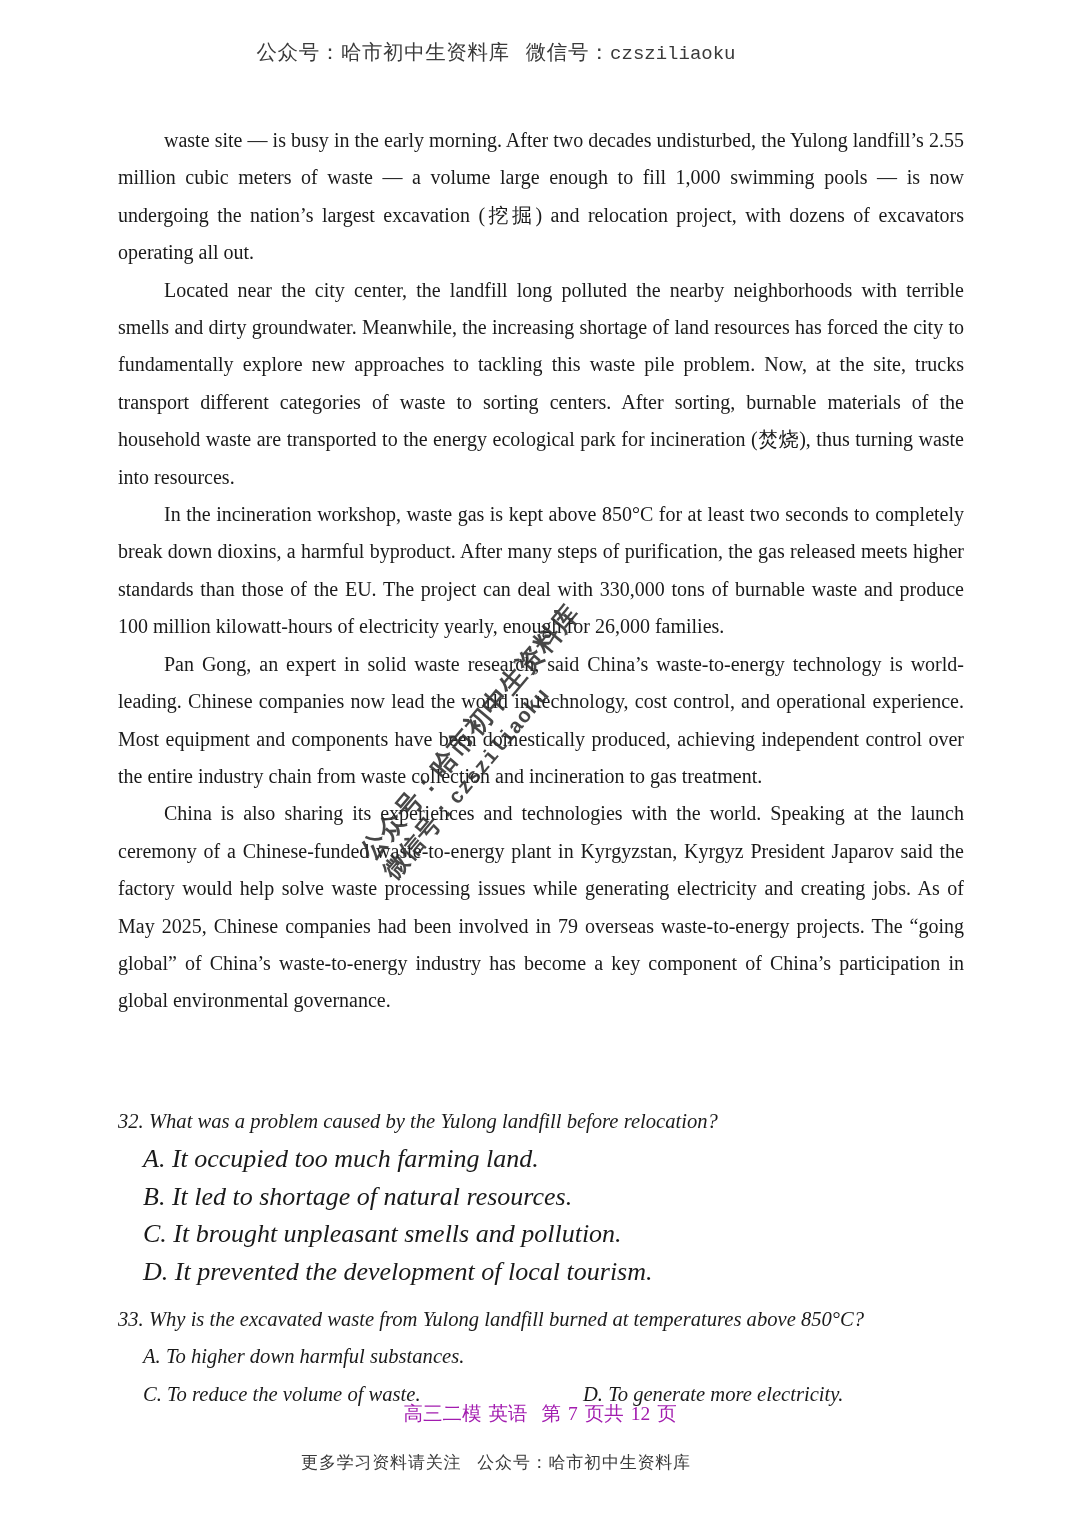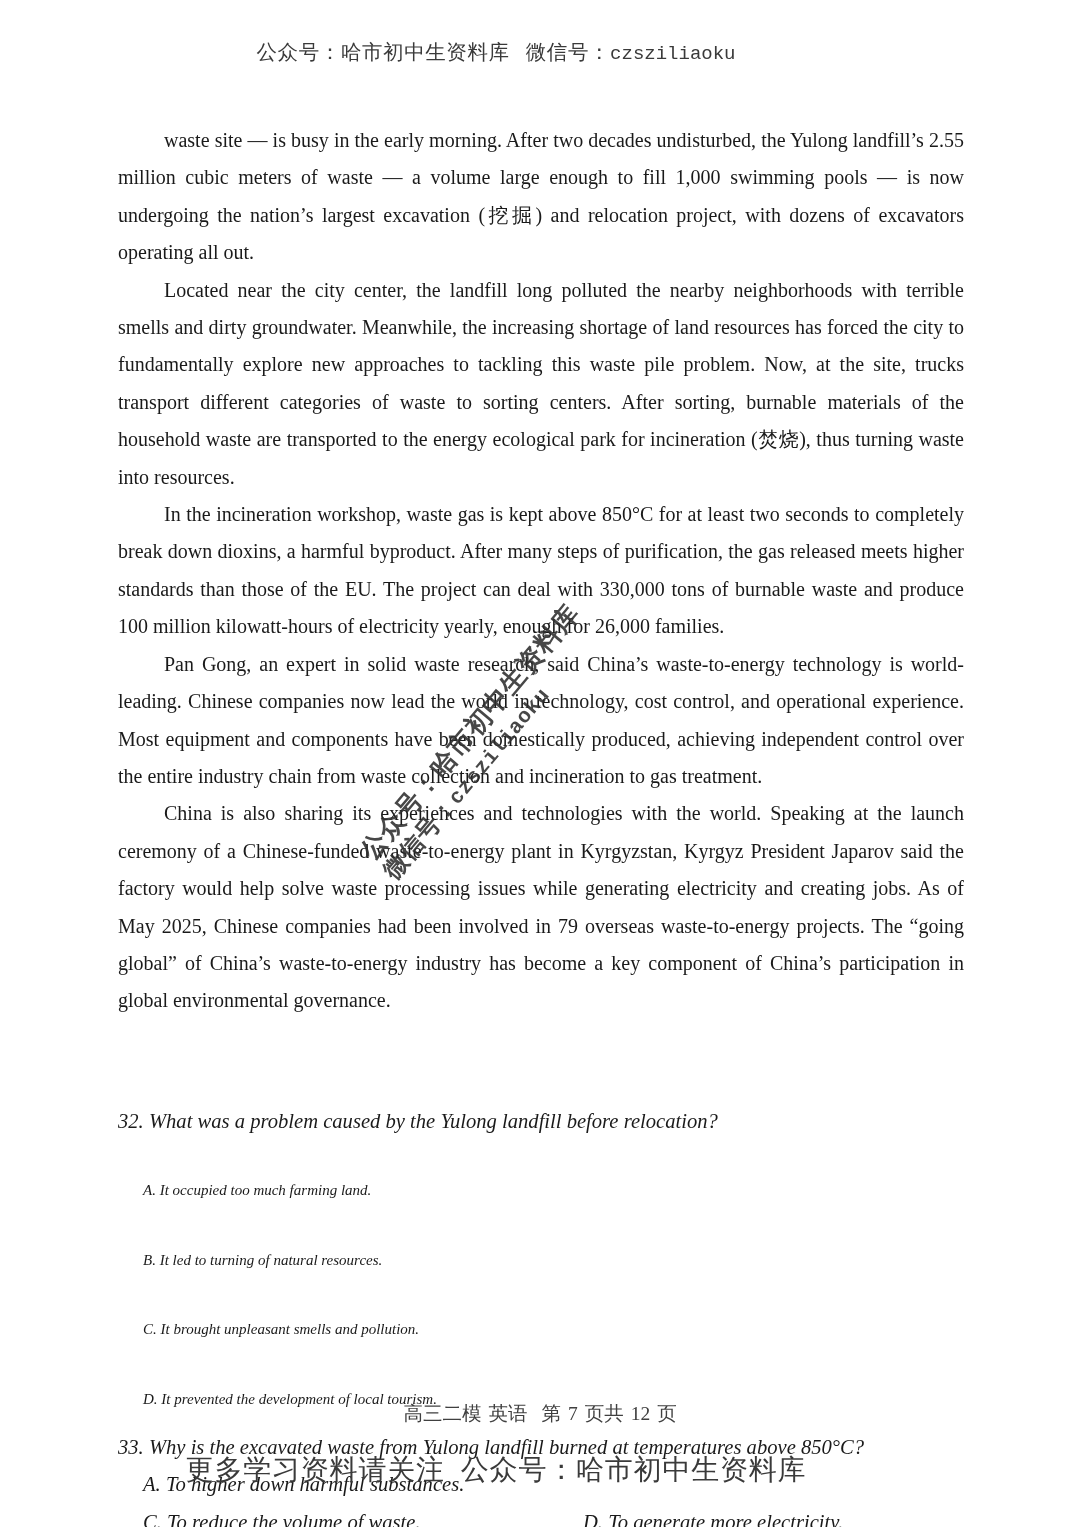--- a/index.html
+++ b/index.html
@@ -27,21 +27,21 @@
     color: #3a3a3a;
     white-space: nowrap;
   }
   #promo-top {
     top: 38px;
     font-size: 20.5px;
     letter-spacing: 0.6px;
   }
   #promo-bottom {
     top: 1451px;
-    font-size: 28px;
+    font-size: 17px;
     letter-spacing: 0.8px;
   }
   .promo .mono-id {
     font-family: "Liberation Mono", "DejaVu Sans Mono", monospace;
     font-size: 19px;
     letter-spacing: 0px;
   }
   .promo .gap {
     display: inline-block;
     width: 16px;
@@ -75,25 +75,24 @@
     margin-bottom: 3px;
     font-style: italic;
   }
   .q-stem {
     font-size: 20.6px;
     line-height: 37.4px;
     text-align: left;
     white-space: nowrap;
   }
   .q-opt {
-    font-size: 15px;
+    font-size: 26px;
     line-height: 37.4px;
     padding-left: 25px;
     white-space: nowrap;
-    margin-top: 32px;
   }
   .q-opt-row {
     display: flex;
     font-size: 20.6px;
     line-height: 37.4px;
     white-space: nowrap;
   }
   .q-opt-row .col-a {
     width: 465px;
     padding-left: 25px;
@@ -107,21 +106,21 @@
   }
 
   
   #page-footer {
     position: absolute;
     left: 0;
     top: 1400px;
     width: 1080px;
     text-align: center;
     font-size: 19.5px;
-    color: #404040;
+    color: #a21caf;
     font-family: "Liberation Serif", "DejaVu Serif", serif;
     white-space: nowrap;
   }
   #page-footer .sp {
     display: inline-block;
     width: 7px;
   }
 
   
   #watermark {
@@ -174,21 +173,21 @@
 <div id="watermark">
   <div class="wm-line l1">公众号：哈市初中生资料库</div>
   <div class="wm-line l2"><span>微信号：</span><span class="wm-mono">czsziliaoku</span></div>
 </div>
 
 <div id="questions">
 
   <div class="q-block" id="q32">
     <div class="q-stem">32. What was a problem caused by the Yulong landfill before relocation?</div>
     <div class="q-opt">A. It occupied too much farming land.</div>
-    <div class="q-opt">B. It led to turning of natural resources.</div>
+    <div class="q-opt">B. It led to shortage of natural resources.</div>
     <div class="q-opt">C. It brought unpleasant smells and pollution.</div>
     <div class="q-opt">D. It prevented the development of local tourism.</div>
   </div>
 
   <div class="q-block" id="q33">
     <div class="q-stem">33. Why is the excavated waste from Yulong landfill burned at temperatures above 850°C?</div>
     <div class="q-opt-row">
       <div class="col-a">A. To higher down harmful substances.</div>
     </div>
     <div class="q-opt-row">

